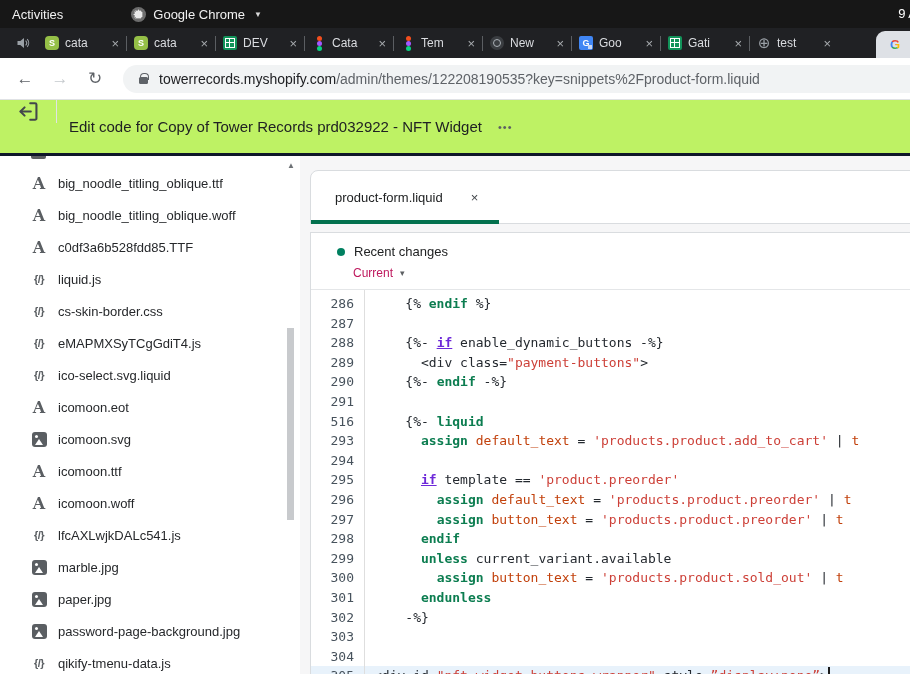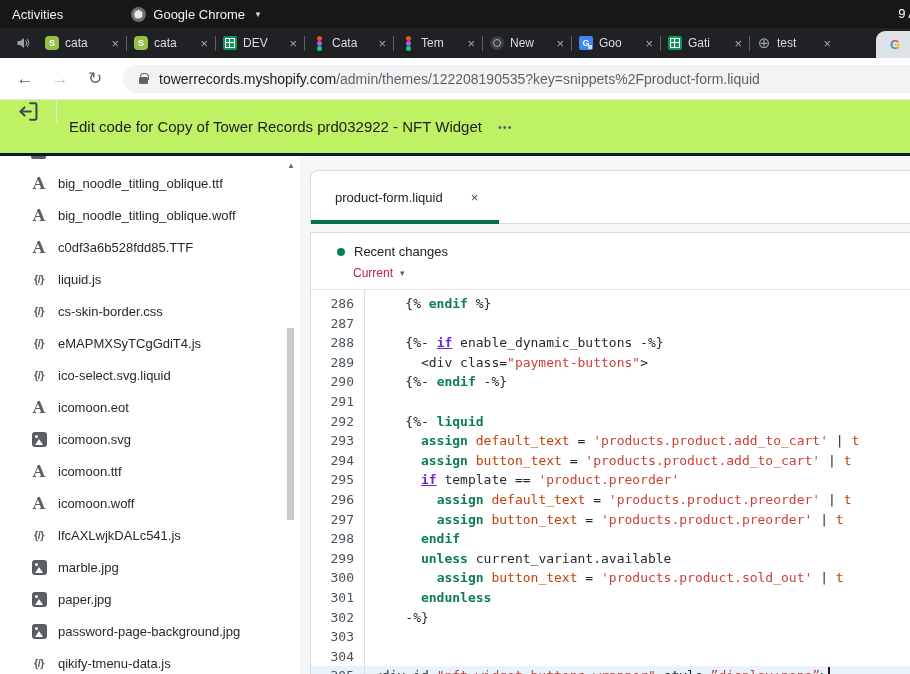--- a/index.html
+++ b/index.html
@@ -345,30 +345,29 @@
         </div>
         <div class="code-row">
           <span class="gutter">290</span>
           <span class="line-code"><span>    {%- </span><span class="tok-k">endif</span><span> -%}</span></span>
         </div>
         <div class="code-row">
           <span class="gutter">291</span>
           <span class="line-code"></span>
         </div>
         <div class="code-row">
-          <span class="gutter">292</span>
+          <span class="gutter">516</span>
           <span class="line-code"><span>    {%- </span><span class="tok-k">liquid</span></span>
         </div>
         <div class="code-row">
           <span class="gutter">293</span>
           <span class="line-code"><span>      </span><span class="tok-k">assign</span><span> </span><span class="tok-v">default_text</span><span> = </span><span class="tok-s">'products.product.add_to_cart'</span><span> | </span><span class="tok-v">t</span></span>
         </div>
         <div class="code-row">
           <span class="gutter">294</span>
-          <span class="line-code"><span>      </span><span class="tok-k">assign</span><span> </span><span class="tok-v">button_text</span><span> = </span><span class="tok-s">'products.product.add_to_cart'</span><span> | </span><span class="tok-v">t</span></span>
         </div>
         <div class="code-row">
           <span class="gutter">295</span>
           <span class="line-code"><span>      </span><span class="tok-q">if</span><span> template == </span><span class="tok-s">'product.preorder'</span></span>
         </div>
         <div class="code-row">
           <span class="gutter">296</span>
           <span class="line-code"><span>        </span><span class="tok-k">assign</span><span> </span><span class="tok-v">default_text</span><span> = </span><span class="tok-s">'products.product.preorder'</span><span> | </span><span class="tok-v">t</span></span>
         </div>
         <div class="code-row">

